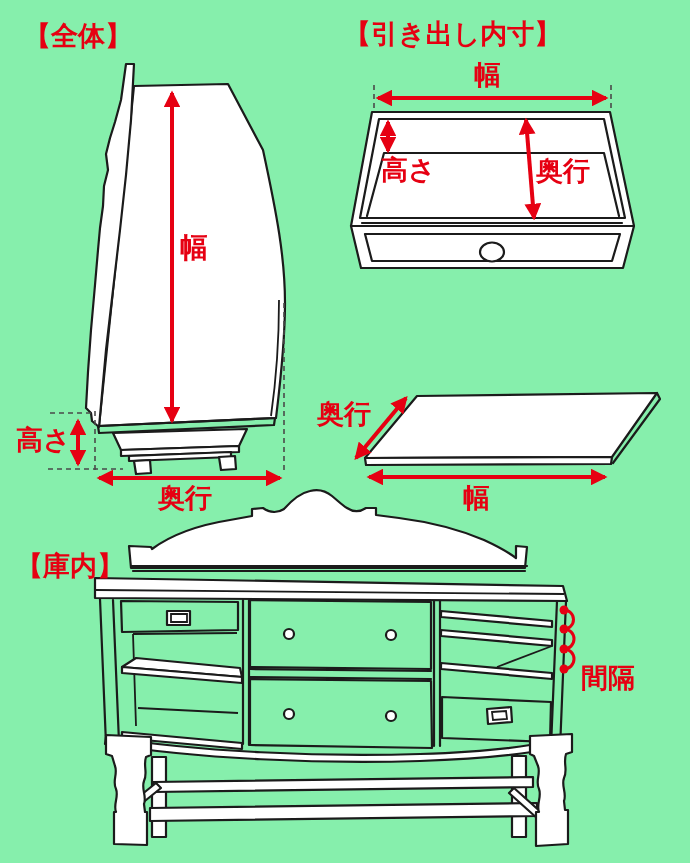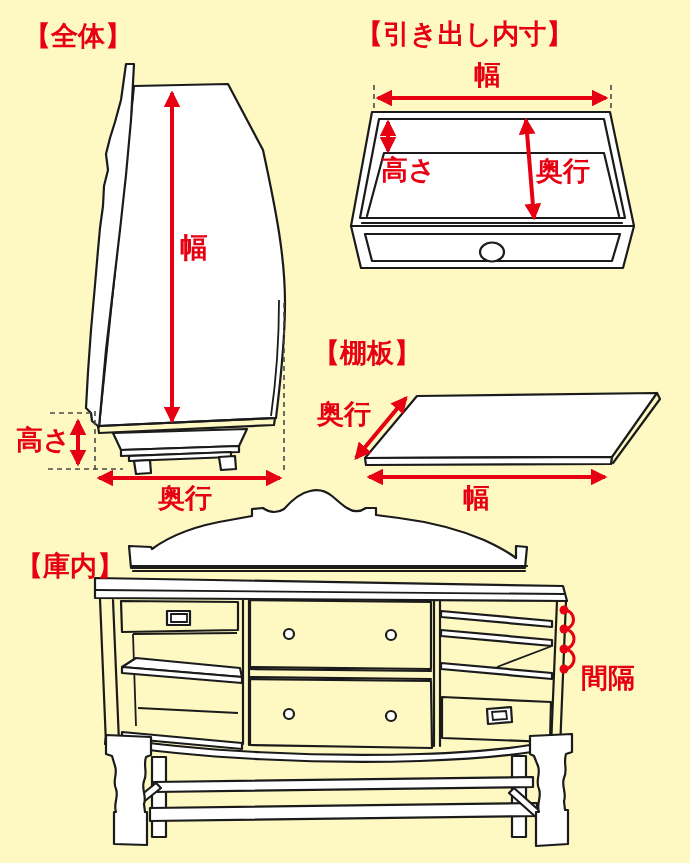--- a/index.html
+++ b/index.html
@@ -1,17 +1,17 @@
 <!DOCTYPE html>
 <html><head>
 <meta charset="utf-8">
 <style>
   html,body{margin:0;padding:0;background:#fff;}
   .stage{
-    position:relative;width:690px;height:863px;background:#fef9c3;overflow:hidden;
+    position:relative;width:690px;height:863px;background:#86efac;overflow:hidden;
     font-family:"DejaVu Sans","Liberation Sans",sans-serif;
   }
   .stage svg{position:absolute;left:0;top:0;}
   .lbl{
     position:absolute;color:#e60012;font-weight:600;line-height:1;
     white-space:nowrap;font-size:27px;letter-spacing:0px;
   }
   .lbl.big{font-size:28px;}
   .ink{stroke:#1b1b1b;stroke-width:2.2;fill:none;stroke-linejoin:round;stroke-linecap:round;}
   .inkw{stroke:#1b1b1b;stroke-width:2.2;fill:#ffffff;stroke-linejoin:round;stroke-linecap:round;}
@@ -146,25 +146,24 @@
     <circle class="reddot" cx="564" cy="649" r="4.5"></circle>
     <circle class="reddot" cx="564" cy="669" r="4.5"></circle>
   </g>
 </svg>
 
 <span class="lbl" style="left:24px;top:22px">【全体】</span>
 <span class="lbl big" style="left:180px;top:234px">幅</span>
 <span class="lbl" style="left:16px;top:426px">高さ</span>
 <span class="lbl" style="left:158px;top:484px">奥行</span>
 
-<span class="lbl" style="left:356px;top:20px">【引き出し内寸】</span>
+<span class="lbl" style="left:344px;top:20px">【引き出し内寸】</span>
 <span class="lbl" style="left:474px;top:61px">幅</span>
 <span class="lbl" style="left:381px;top:156px">高さ</span>
 <span class="lbl" style="left:536px;top:157px">奥行</span>
 
-<span class="lbl" style="left:313px;top:339px">【棚板】</span>
 <span class="lbl" style="left:317px;top:400px">奥行</span>
 <span class="lbl" style="left:463px;top:484px">幅</span>
 
 <span class="lbl" style="left:16px;top:552px">【庫内】</span>
 <span class="lbl" style="left:581px;top:664px">間隔</span>
 
 </div>
 
 </body></html>

